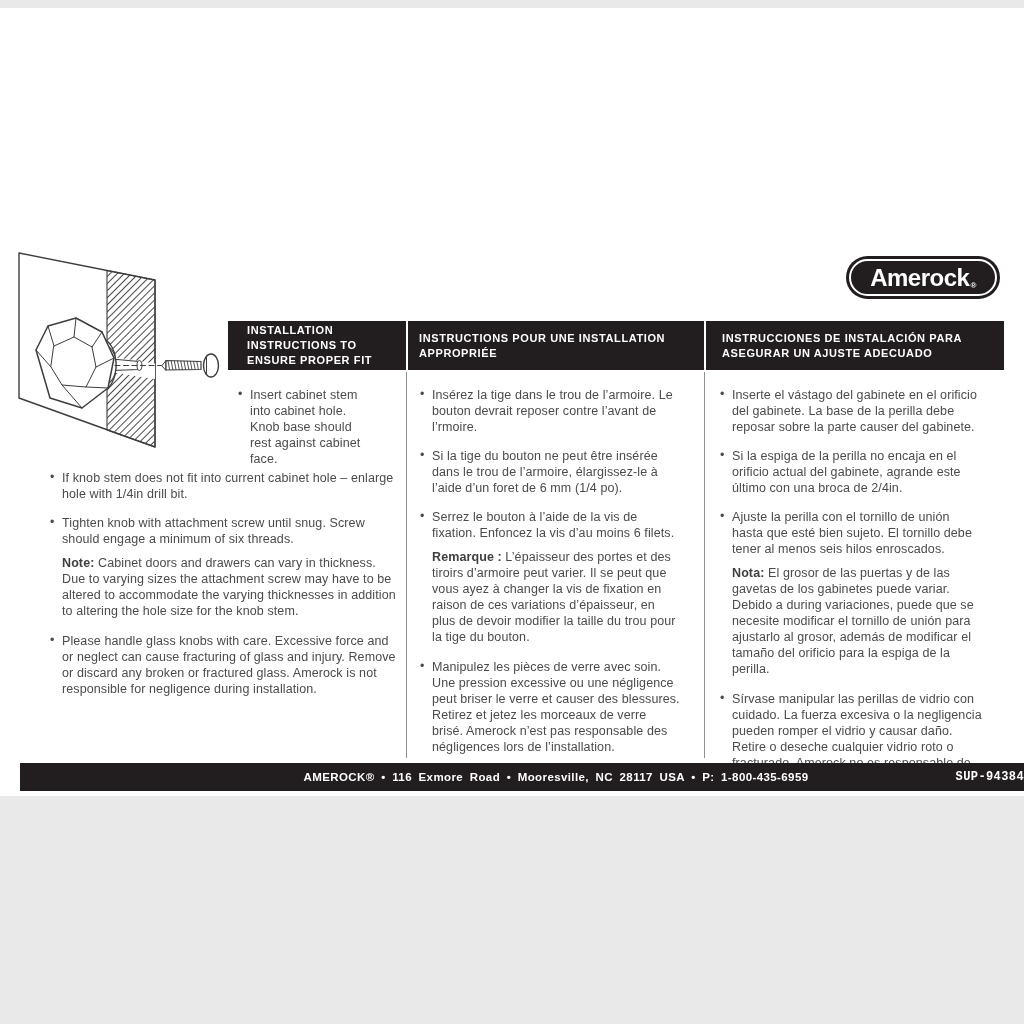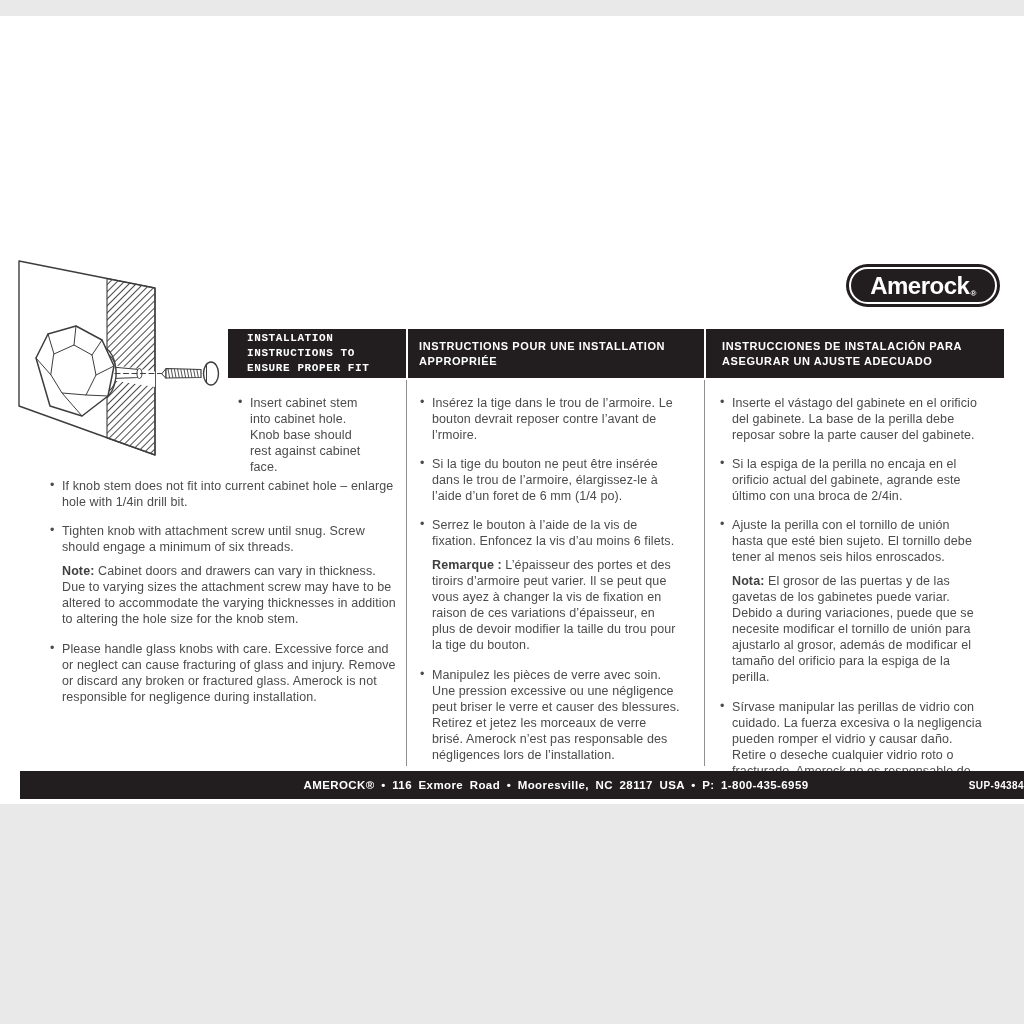--- a/index.html
+++ b/index.html
@@ -1,20 +1,20 @@
 <!DOCTYPE html>
 <html><head>
 <meta charset="utf-8">
 <style>
   html,body{margin:0;padding:0;background:#e9e9e9;}
   .page{
     position:relative;
     width:1024px;height:788px;
     background:#ffffff;
-    margin:16px auto;
+    margin:8px auto;
     font-family:"Liberation Sans","DejaVu Sans",sans-serif;
     overflow:hidden;
   }
   
   .logo{
     position:absolute;left:846px;top:248px;width:154px;height:43px;
     background:#221E1F;border-radius:24px;
     display:flex;align-items:center;justify-content:center;
   }
   .logo-inner{
@@ -29,21 +29,21 @@
   
   .hbar{
     position:absolute;left:228px;top:313px;width:776px;height:49px;
     background:#221E1F;display:flex;align-items:stretch;
     color:#ffffff;
   }
   .hcol{display:flex;align-items:center;box-sizing:border-box;}
   .hcol .htxt{
     font-size:11px;font-weight:bold;letter-spacing:0.6px;line-height:15px;
   }
-  .hcol1{width:178px;padding-left:19px;padding-right:14px;font-family:Liberation Mono, monospace;}
+  .hcol1{width:178px;padding-left:19px;padding-right:14px;}
   .hcol2{width:298px;padding-left:11px;padding-right:20px;border-left:2px solid #ffffff;}
   .hcol3{width:300px;padding-left:16px;border-left:2px solid #ffffff;}
   
   .vsep{position:absolute;top:364px;width:1px;height:386px;background:#8F8F8F;}
   .vsep.s1{left:406px;}
   .vsep.s2{left:704px;}
   
   .txtblock{
     position:absolute;
     font-size:12.5px;line-height:16px;color:#4B4B4B;letter-spacing:0.1px;
@@ -59,21 +59,21 @@
   .es-col{left:718px;top:379px;width:266px;}
   
   .fbar{
     position:absolute;left:20px;top:755px;width:984px;height:28px;
     background:#221E1F;color:#ffffff;
     display:flex;align-items:center;justify-content:center;
     font-size:11.5px;font-weight:bold;letter-spacing:0.4px;word-spacing:3px;padding-left:44px;
   }
   .fcode{
     position:absolute;right:24px;top:0;height:28px;display:flex;align-items:center;
-    font-size:10px;font-weight:bold;letter-spacing:0.4px;
+    font-size:12px;font-weight:bold;letter-spacing:0.4px;font-family:Liberation Mono, monospace;
   }
 </style>
 </head>
 <body>
 
 <div class="page">
 
   <div class="logo">
     <div class="logo-inner">
       <span>Amerock</span>

